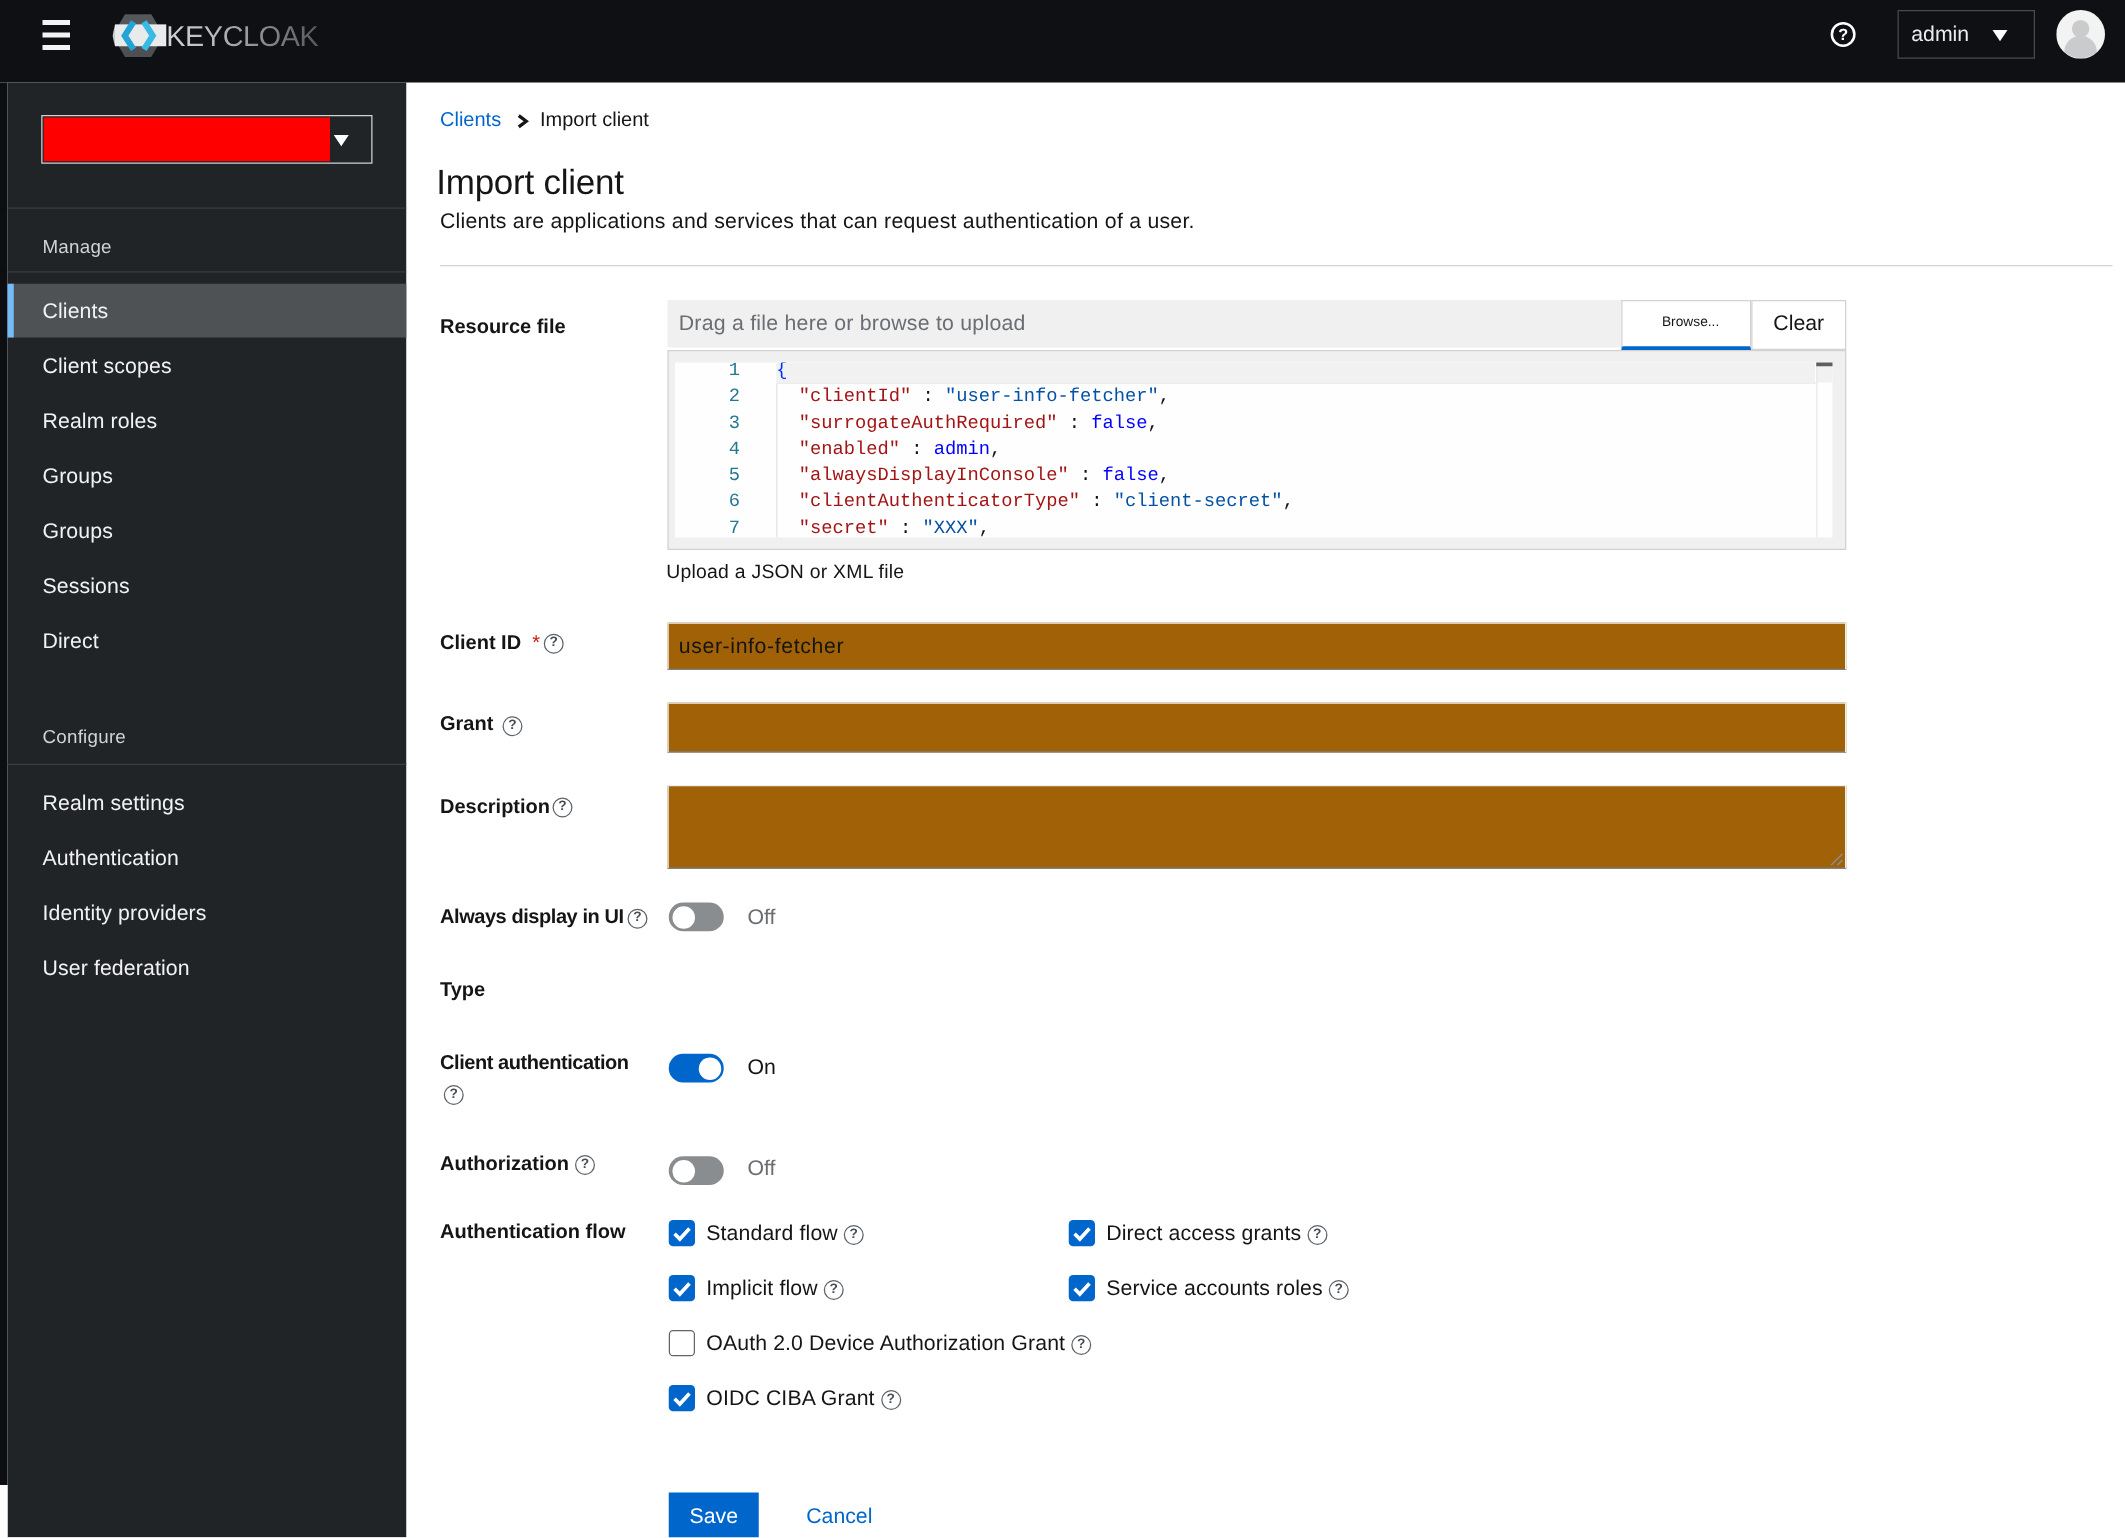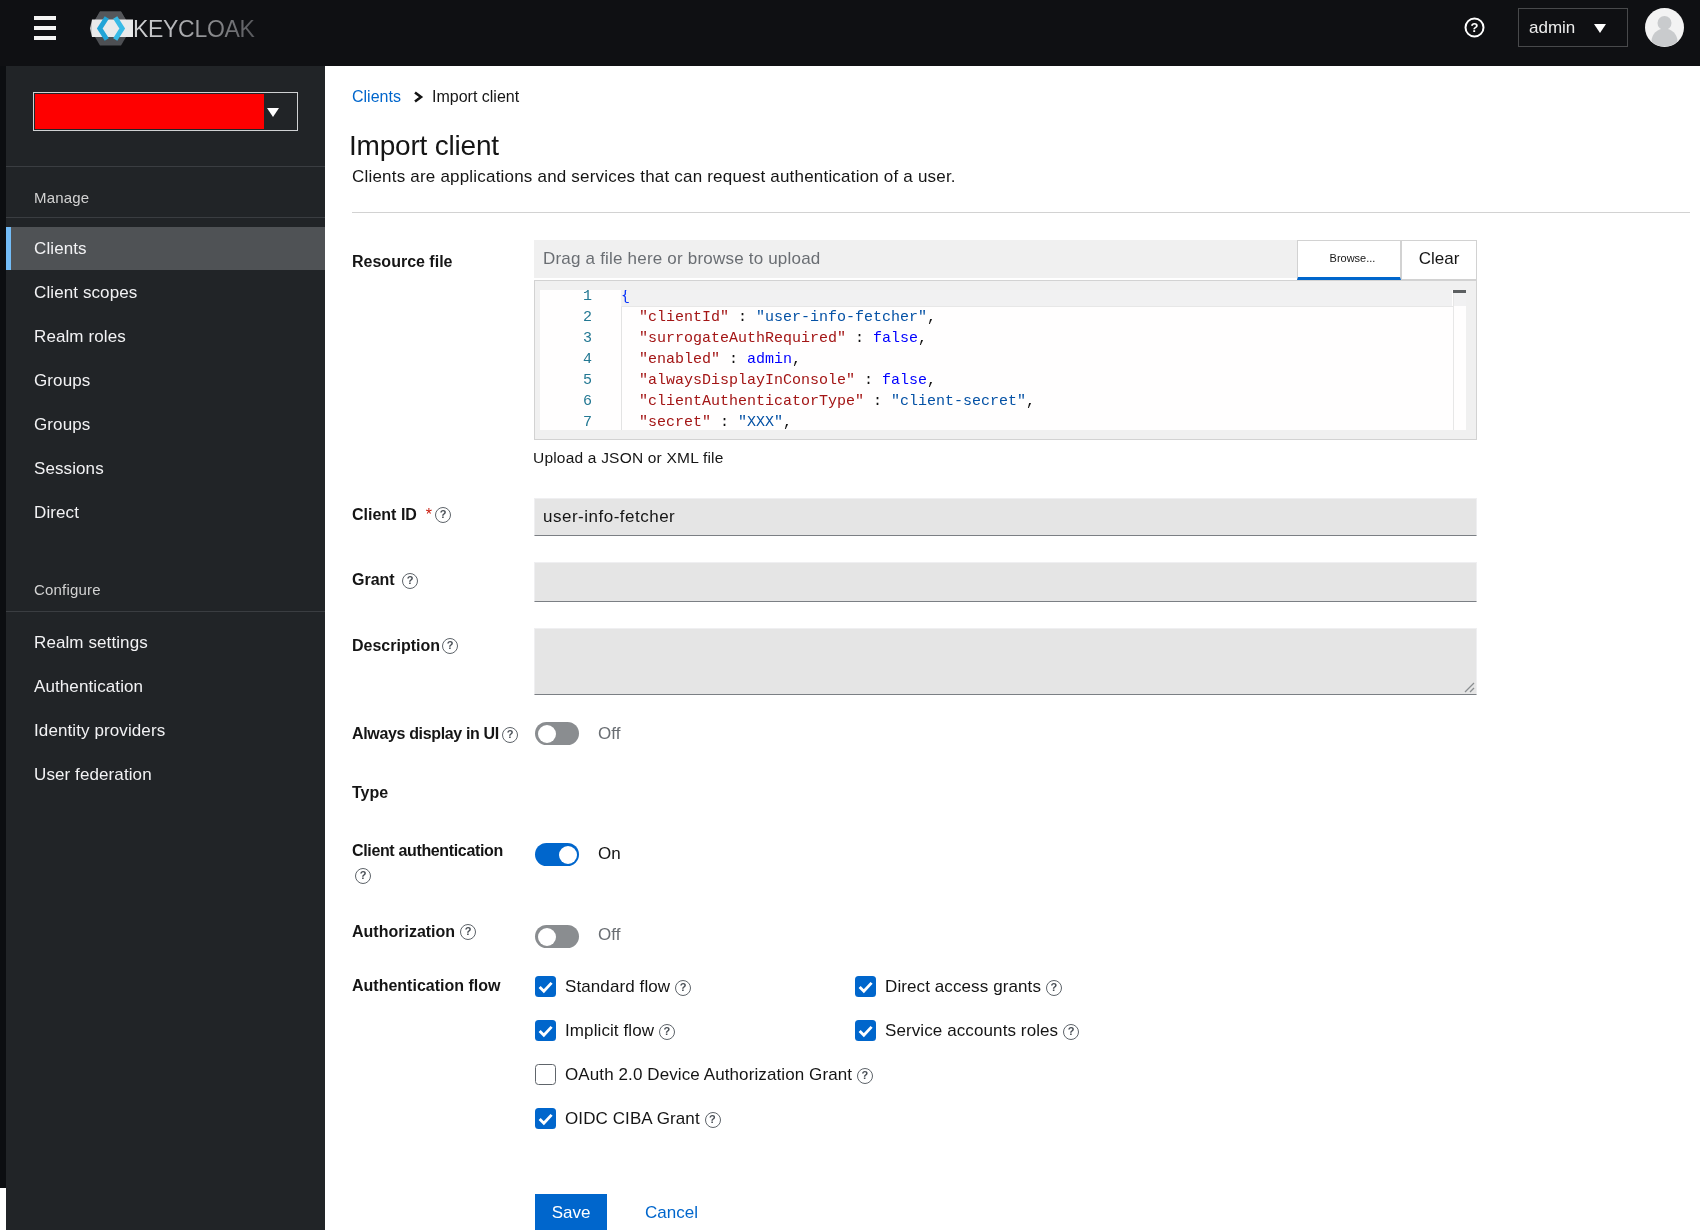--- a/index.html
+++ b/index.html
@@ -20,21 +20,21 @@
 #selbg { left:6px; top:227px; width:319px; height:43px; background:#4f5255; }
 #selbar { left:6px; top:227px; width:5px; height:43px; background:#73bcf7; }
 
 #realm { left:33px; top:92px; width:265px; height:39px; border:1px solid #cfd1d3; }
 #redbox { left:35px; top:94px; width:229px; height:35px; background:#fe0000; }
 .caretw { width:0; height:0; border-left:6.5px solid transparent; border-right:6.5px solid transparent; border-top:9px solid #fff; }
 
 .lbl { position:absolute; left:352px; font-weight:bold; font-size:16px; color:#151515; line-height:22px; }
 .q { display:inline-block; width:16px; height:16px; border:1.6px solid #5d6369; border-radius:50%; color:#474d54; font-size:11px; font-weight:bold; text-align:center; line-height:13.5px; vertical-align:middle; }
 .qa { position:absolute; width:16px; height:16px; border:1.6px solid #5d6369; border-radius:50%; color:#474d54; font-size:11px; font-weight:bold; text-align:center; line-height:13.5px; }
-.inp { position:absolute; left:534px; width:943px; background:#e5e5e5; border:1px solid #efeff1; border-bottom:1px solid #7b7f84; font-size:17px; letter-spacing:0.5px; color:#151515; padding-left:8px; }
+.inp { position:absolute; left:534px; width:943px; background:#a16207; border:1px solid #efeff1; border-bottom:1px solid #7b7f84; font-size:17px; letter-spacing:0.5px; color:#151515; padding-left:8px; }
 .sw { position:absolute; left:535px; width:44px; height:23px; border-radius:11.5px; }
 .sw::before { content:""; position:absolute; top:2.5px; width:18px; height:18px; border-radius:50%; background:#fff; }
 .swoff { background:#8a8d90; } .swoff::before { left:2.5px; }
 .swon { background:#0066cc; } .swon::before { right:2.5px; }
 .swlbl { position:absolute; left:598px; font-size:17px; line-height:23px; }
 .cb { position:absolute; width:21px; height:21px; border-radius:3.5px; }
 .cbc { background:#0066cc; }
 .cbu { background:#fff; border:1.3px solid #60656b; }
 .cblbl { position:absolute; font-size:17px; letter-spacing:0.1px; color:#151515; line-height:23px; }
 .txt { position:absolute; }

